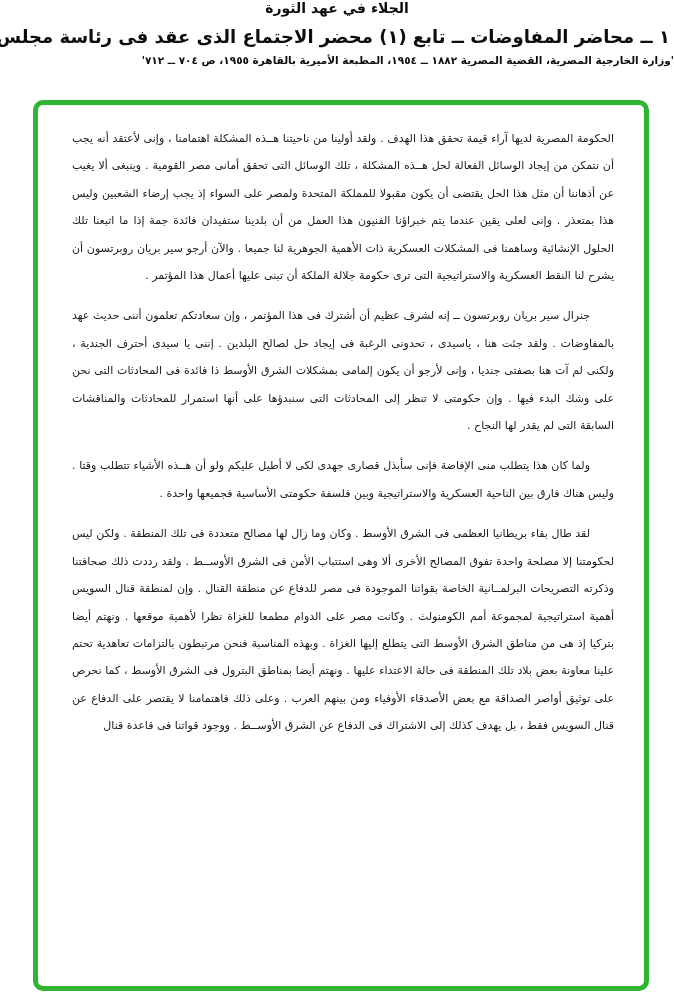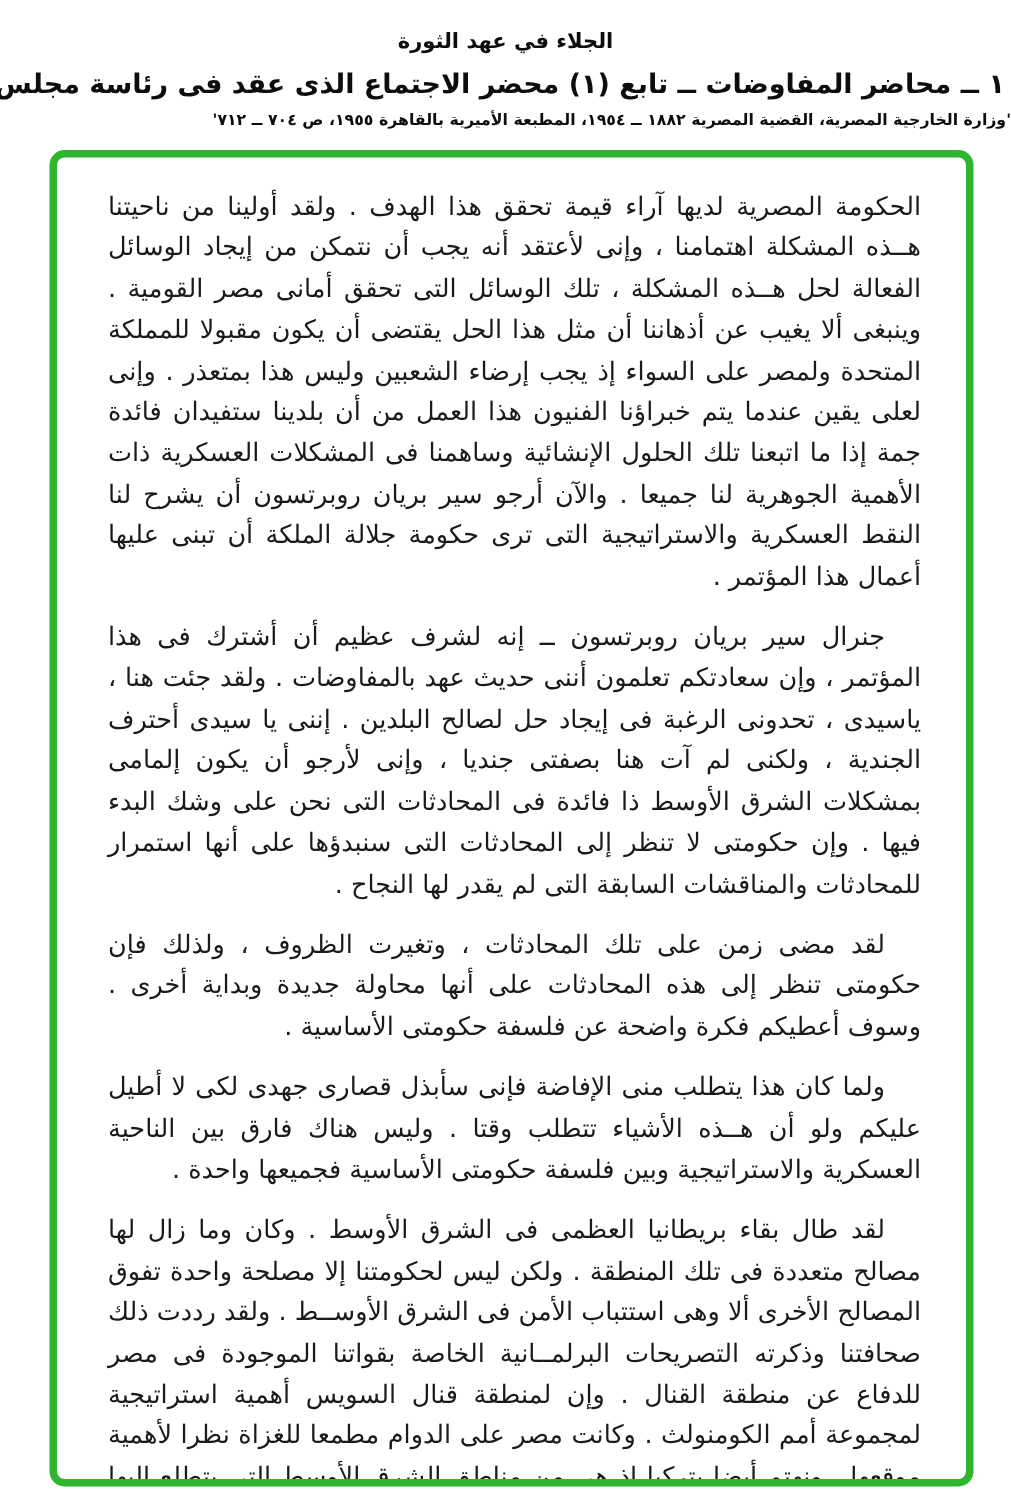--- a/index.html
+++ b/index.html
@@ -11,21 +11,21 @@
   .page {
     position: relative;
     width: 674px;
     height: 1002px;
     background: #ffffff;
     overflow: hidden;
   }
   .header {
     direction: rtl;
     text-align: center;
-    padding-top: 20px;
+    padding-top: 0;
     color: #0d0d0d;
   }
   .doc-title {
     font-size: 14px;
     font-weight: bold;
     margin: 0;
     letter-spacing: 0.5px;
   }
   .doc-heading {
     font-size: 18px;
@@ -49,21 +49,21 @@
     box-sizing: border-box;
     border: 5px solid #2fb52f;
     border-radius: 10px;
     padding: 20px 30px 0 34px;
     direction: rtl;
     overflow: hidden;
     background: #ffffff;
   }
   .highlight-box p {
     margin: 0 0 13px 0;
-    font-size: 17px;
+    font-size: 11px;
     line-height: 27.4px;
     text-align: justify;
     color: #1a1a1a;
   }
   .highlight-box p.indent {
     text-indent: 24px;
   }
 </style>
 </head>
 <body>
@@ -72,18 +72,17 @@
 
   <div class="header">
     <div class="doc-title">الجلاء في عهد الثورة</div>
     <div class="doc-heading">١ ــ محاضر المفاوضات ــ تابع (١) محضر الاجتماع الذى عقد فى رئاسة مجلس الوزراء يوم ٢٧ أبريل ١٩٥٣</div>
     <div class="doc-source">'وزارة الخارجية المصرية، القضية المصرية ١٨٨٢ ــ ١٩٥٤، المطبعة الأميرية بالقاهرة ١٩٥٥، ص ٧٠٤ ــ ٧١٢'</div>
   </div>
 
   <div class="highlight-box">
     <p>الحكومة المصرية لديها آراء قيمة تحقق هذا الهدف . ولقد أولينا من ناحيتنا هــذه المشكلة اهتمامنا ، وإنى لأعتقد أنه يجب أن نتمكن من إيجاد الوسائل الفعالة لحل هــذه المشكلة ، تلك الوسائل التى تحقق أمانى مصر القومية . وينبغى ألا يغيب عن أذهاننا أن مثل هذا الحل يقتضى أن يكون مقبولا للمملكة المتحدة ولمصر على السواء إذ يجب إرضاء الشعبين وليس هذا بمتعذر . وإنى لعلى يقين عندما يتم خبراؤنا الفنيون هذا العمل من أن بلدينا ستفيدان فائدة جمة إذا ما اتبعنا تلك الحلول الإنشائية وساهمنا فى المشكلات العسكرية ذات الأهمية الجوهرية لنا جميعا . والآن أرجو سير بريان روبرتسون أن يشرح لنا النقط العسكرية والاستراتيجية التى ترى حكومة جلالة الملكة أن تبنى عليها أعمال هذا المؤتمر .</p>
     <p class="indent">جنرال سير بريان روبرتسون ــ إنه لشرف عظيم أن أشترك فى هذا المؤتمر ، وإن سعادتكم تعلمون أننى حديث عهد بالمفاوضات . ولقد جئت هنا ، ياسيدى ، تحدونى الرغبة فى إيجاد حل لصالح البلدين . إننى يا سيدى أحترف الجندية ، ولكنى لم آت هنا بصفتى جنديا ، وإنى لأرجو أن يكون إلمامى بمشكلات الشرق الأوسط ذا فائدة فى المحادثات التى نحن على وشك البدء فيها . وإن حكومتى لا تنظر إلى المحادثات التى سنبدؤها على أنها استمرار للمحادثات والمناقشات السابقة التى لم يقدر لها النجاح .</p>
-    <p class="indent">لقد مضى زمن على تلك المحادثات ، وتغيرت الظروف ، ولذلك فإن حكومتى تنظر إلى هذه المحادثات على أنها محاولة جديدة وبداية أخرى . وسوف أعطيكم فكرة واضحة عن فلسفة حكومتى الأساسية .</p>
     <p class="indent">ولما كان هذا يتطلب منى الإفاضة فإنى سأبذل قصارى جهدى لكى لا أطيل عليكم ولو أن هــذه الأشياء تتطلب وقتا . وليس هناك فارق بين الناحية العسكرية والاستراتيجية وبين فلسفة حكومتى الأساسية فجميعها واحدة .</p>
     <p class="indent">لقد طال بقاء بريطانيا العظمى فى الشرق الأوسط . وكان وما زال لها مصالح متعددة فى تلك المنطقة . ولكن ليس لحكومتنا إلا مصلحة واحدة تفوق المصالح الأخرى ألا وهى استتباب الأمن فى الشرق الأوســط . ولقد رددت ذلك صحافتنا وذكرته التصريحات البرلمــانية الخاصة بقواتنا الموجودة فى مصر للدفاع عن منطقة القنال . وإن لمنطقة قنال السويس أهمية استراتيجية لمجموعة أمم الكومنولث . وكانت مصر على الدوام مطمعا للغزاة نظرا لأهمية موقعها . ونهتم أيضا بتركيا إذ هى من مناطق الشرق الأوسط التى يتطلع إليها الغزاة . وبهذه المناسبة فنحن مرتبطون بالتزامات تعاهدية تحتم علينا معاونة بعض بلاد تلك المنطقة فى حالة الاعتداء عليها . ونهتم أيضا بمناطق البترول فى الشرق الأوسط ، كما نحرص على توثيق أواصر الصداقة مع بعض الأصدقاء الأوفياء ومن بينهم العرب . وعلى ذلك فاهتمامنا لا يقتصر على الدفاع عن قنال السويس فقط ، بل يهدف كذلك إلى الاشتراك فى الدفاع عن الشرق الأوســط . ووجود قواتنا فى قاعدة قنال</p>
   </div>
 
 </div>
 
 </body></html>

